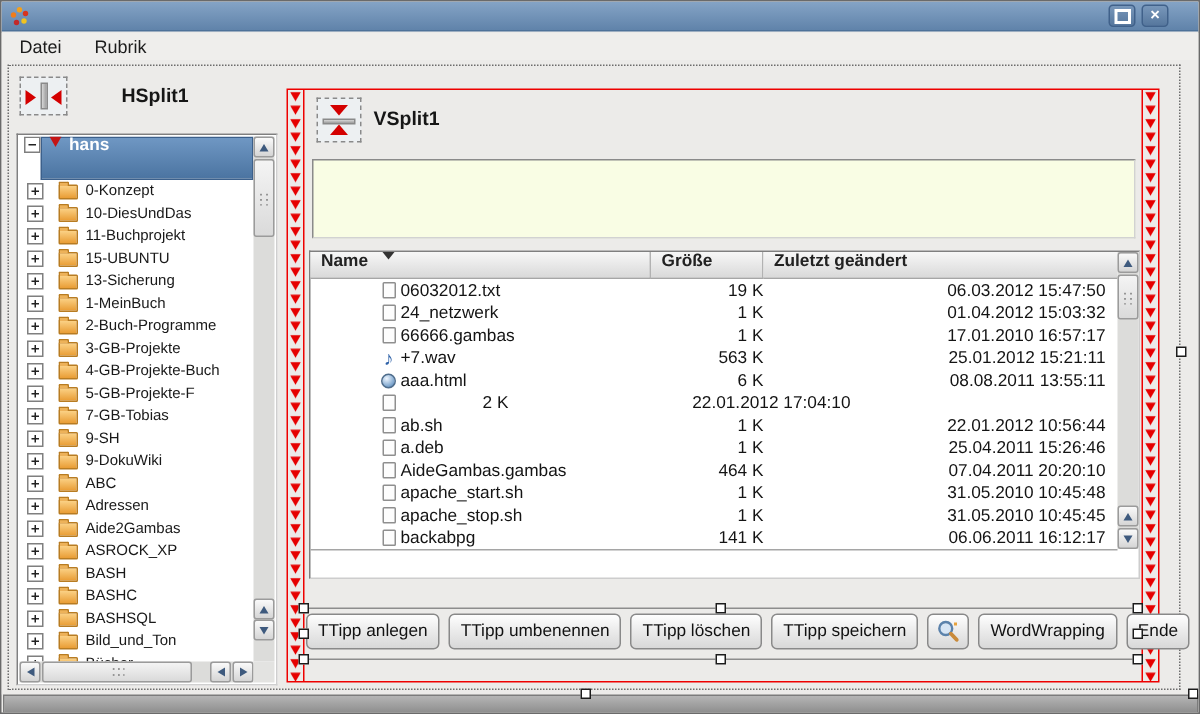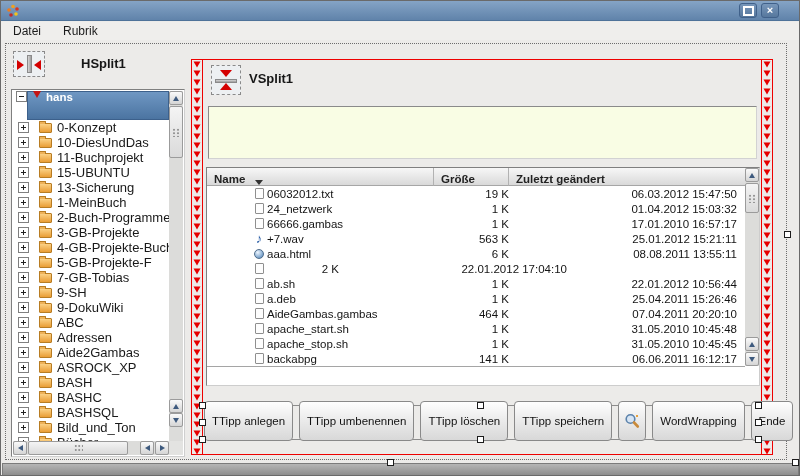--- a/index.html
+++ b/index.html
@@ -31,21 +31,21 @@
   .hs-bar{position:absolute;left:13px;top:3px;width:5px;height:18px;background:linear-gradient(90deg,#d6d6d6,#9d9d9d);border:1px solid #8a8a8a;box-sizing:border-box;}
   .hs-left{left:3px;top:8px;border-top:5px solid transparent;border-bottom:5px solid transparent;border-left:7px solid #d40000;}
   .hs-right{right:3px;top:8px;border-top:5px solid transparent;border-bottom:5px solid transparent;border-right:7px solid #d40000;}
   .vs-bar{position:absolute;left:3px;top:13px;width:22px;height:4px;background:linear-gradient(#d6d6d6,#9d9d9d);border:1px solid #8a8a8a;box-sizing:border-box;}
   .vs-down{left:8px;top:4px;border-left:6px solid transparent;border-right:6px solid transparent;border-top:7px solid #d40000;}
   .vs-up{left:8px;bottom:4px;border-left:6px solid transparent;border-right:6px solid transparent;border-bottom:7px solid #d40000;}
   
   .tree{position:absolute;left:10px;top:88px;width:174px;height:368px;background:#fff;
     border:1px solid;border-color:#7f7f7f #cfcfcf #cfcfcf #7f7f7f;box-sizing:border-box;}
   .tree-view{position:absolute;left:1px;top:1px;right:15px;bottom:15px;overflow:hidden;}
-  .trow{height:15px;display:flex;align-items:center;font-size:13px;color:#191919;white-space:nowrap;}
+  .trow{height:15px;display:flex;align-items:center;font-size:10px;color:#191919;white-space:nowrap;}
   .trow .pad{width:21px;flex:none;display:flex;justify-content:center;}
   .troot{position:relative;height:29px;display:flex;align-items:flex-start;font-size:11.5px;}
   .selbar{position:absolute;left:14px;right:0;top:0;bottom:0;background:linear-gradient(#6f97c3,#4b74a1);border:1px solid #3c608b;box-sizing:border-box;}
   .troot .exp{position:relative;z-index:1;margin-left:3px;}
   .root-tri{position:relative;z-index:1;margin-left:6px;width:0;height:0;
     border-left:4px solid transparent;border-right:4px solid transparent;border-top:7px solid #c41414;}
   .root-label{position:relative;z-index:1;margin-left:5px;color:#fff;font-weight:bold;}
   .exp{width:9px;height:9px;background:#fff;border:1px solid #7f7f7f;position:relative;flex:none;box-sizing:content-box;}
   .exp::before{content:"";position:absolute;left:2px;top:4px;width:5px;height:1px;background:#222;}
   .exp.plus::after{content:"";position:absolute;left:4px;top:2px;width:1px;height:5px;background:#222;}
@@ -72,35 +72,35 @@
   .red-strip{position:absolute;top:0;bottom:0;width:10px;overflow:hidden;}
   .red-strip.ls{left:0;border-right:1px solid #ee0000;}
   .red-strip.rs{right:0;border-left:1px solid #ee0000;}
   
   .textarea{position:absolute;left:207px;top:105px;width:549px;height:53px;background:#f9fde4;
     border:1px solid;border-color:#8a8a8a #d2d2d2 #d2d2d2 #8a8a8a;box-sizing:border-box;}
   .fileview{position:absolute;left:205px;top:166px;width:554px;height:219px;background:#fff;
     border:1px solid;border-color:#7f7f7f #cdcdcd #cdcdcd #7f7f7f;box-sizing:border-box;}
   .flh{position:absolute;left:0;top:0;height:18px;display:flex;}
   .hcell{background:linear-gradient(#f7f7f7,#d9d9d9);border-right:1px solid #b2b2b2;border-bottom:1px solid #a6a6a6;
-    font-size:11.5px;font-weight:bold;color:#222;display:flex;align-items:flex-end;padding-left:7px;box-sizing:border-box;}
+    font-size:11.5px;font-weight:bold;color:#222;display:flex;align-items:flex-start;padding-left:7px;box-sizing:border-box;}
   .sort-tri{width:0;height:0;border-left:4px solid transparent;border-right:4px solid transparent;border-top:5px solid #333;margin-left:10px;}
   .flrows{position:absolute;left:0;top:18px;width:538px;border-bottom:1px solid #a5a5a5;}
   .frow{height:15px;display:flex;align-items:center;font-size:11.5px;color:#141414;white-space:nowrap;margin-left:40px;}
   .fic{width:16px;flex:none;margin-left:4px;display:flex;align-items:center;justify-content:center;}
   .page{width:9px;height:11px;background:#fdfdfd;border:1px solid #8f8f8f;border-radius:1px;box-sizing:border-box;}
   .note{color:#2f62a8;font-size:13px;font-weight:bold;line-height:10px;}
   .orb{width:10px;height:10px;border-radius:50%;background:radial-gradient(circle at 35% 30%,#eef6ff,#7aa3cc 70%,#44688f);border:1px solid #4f6d8c;box-sizing:border-box;}
   .fname{flex:1;overflow:hidden;}
   .fsize{width:72px;text-align:right;padding-right:6px;flex:none;}
   .fdate{width:230px;text-align:right;padding-right:8px;flex:none;box-sizing:border-box;}
   
   .sel-line{position:absolute;height:1px;background:#8d8d8d;z-index:5;}
   .btn-row{position:absolute;left:203px;top:407px;height:26px;display:flex;gap:6px;align-items:center;z-index:6;}
-  .btn{padding:0 7px;height:40px;border:1px solid #898989;border-radius:4px;
+  .btn{padding:0 7px;height:24px;border:1px solid #898989;border-radius:4px;
     background:linear-gradient(#fefefe,#ececec 45%,#d8d8d8);color:#121212;font-size:11.5px;
     display:flex;align-items:center;white-space:nowrap;box-sizing:border-box;cursor:default;}
   .btn-icon{width:28px;padding:0;justify-content:center;}
 </style>
 </head>
 <body>
 
 <div class="screen">
 
   <div class="titlebar">

